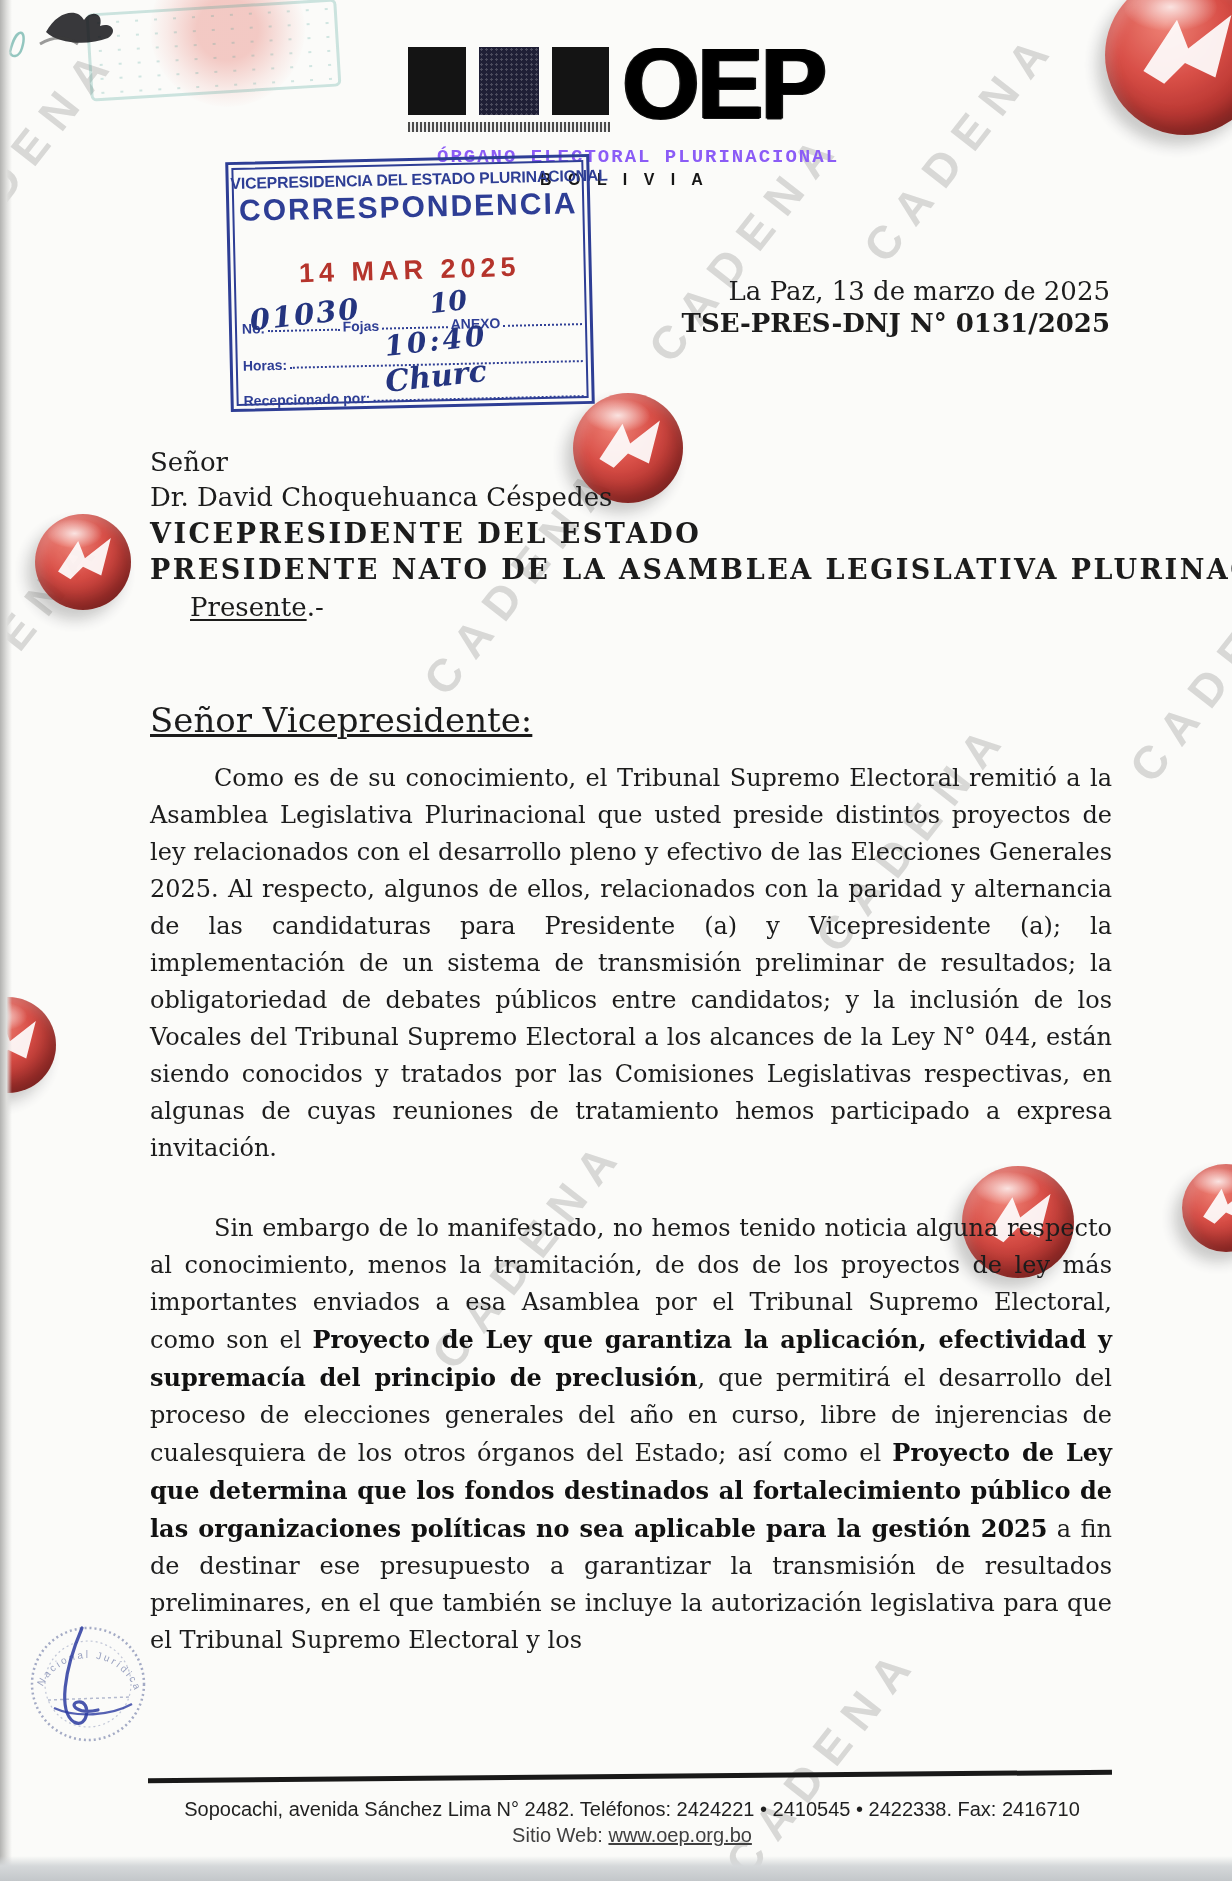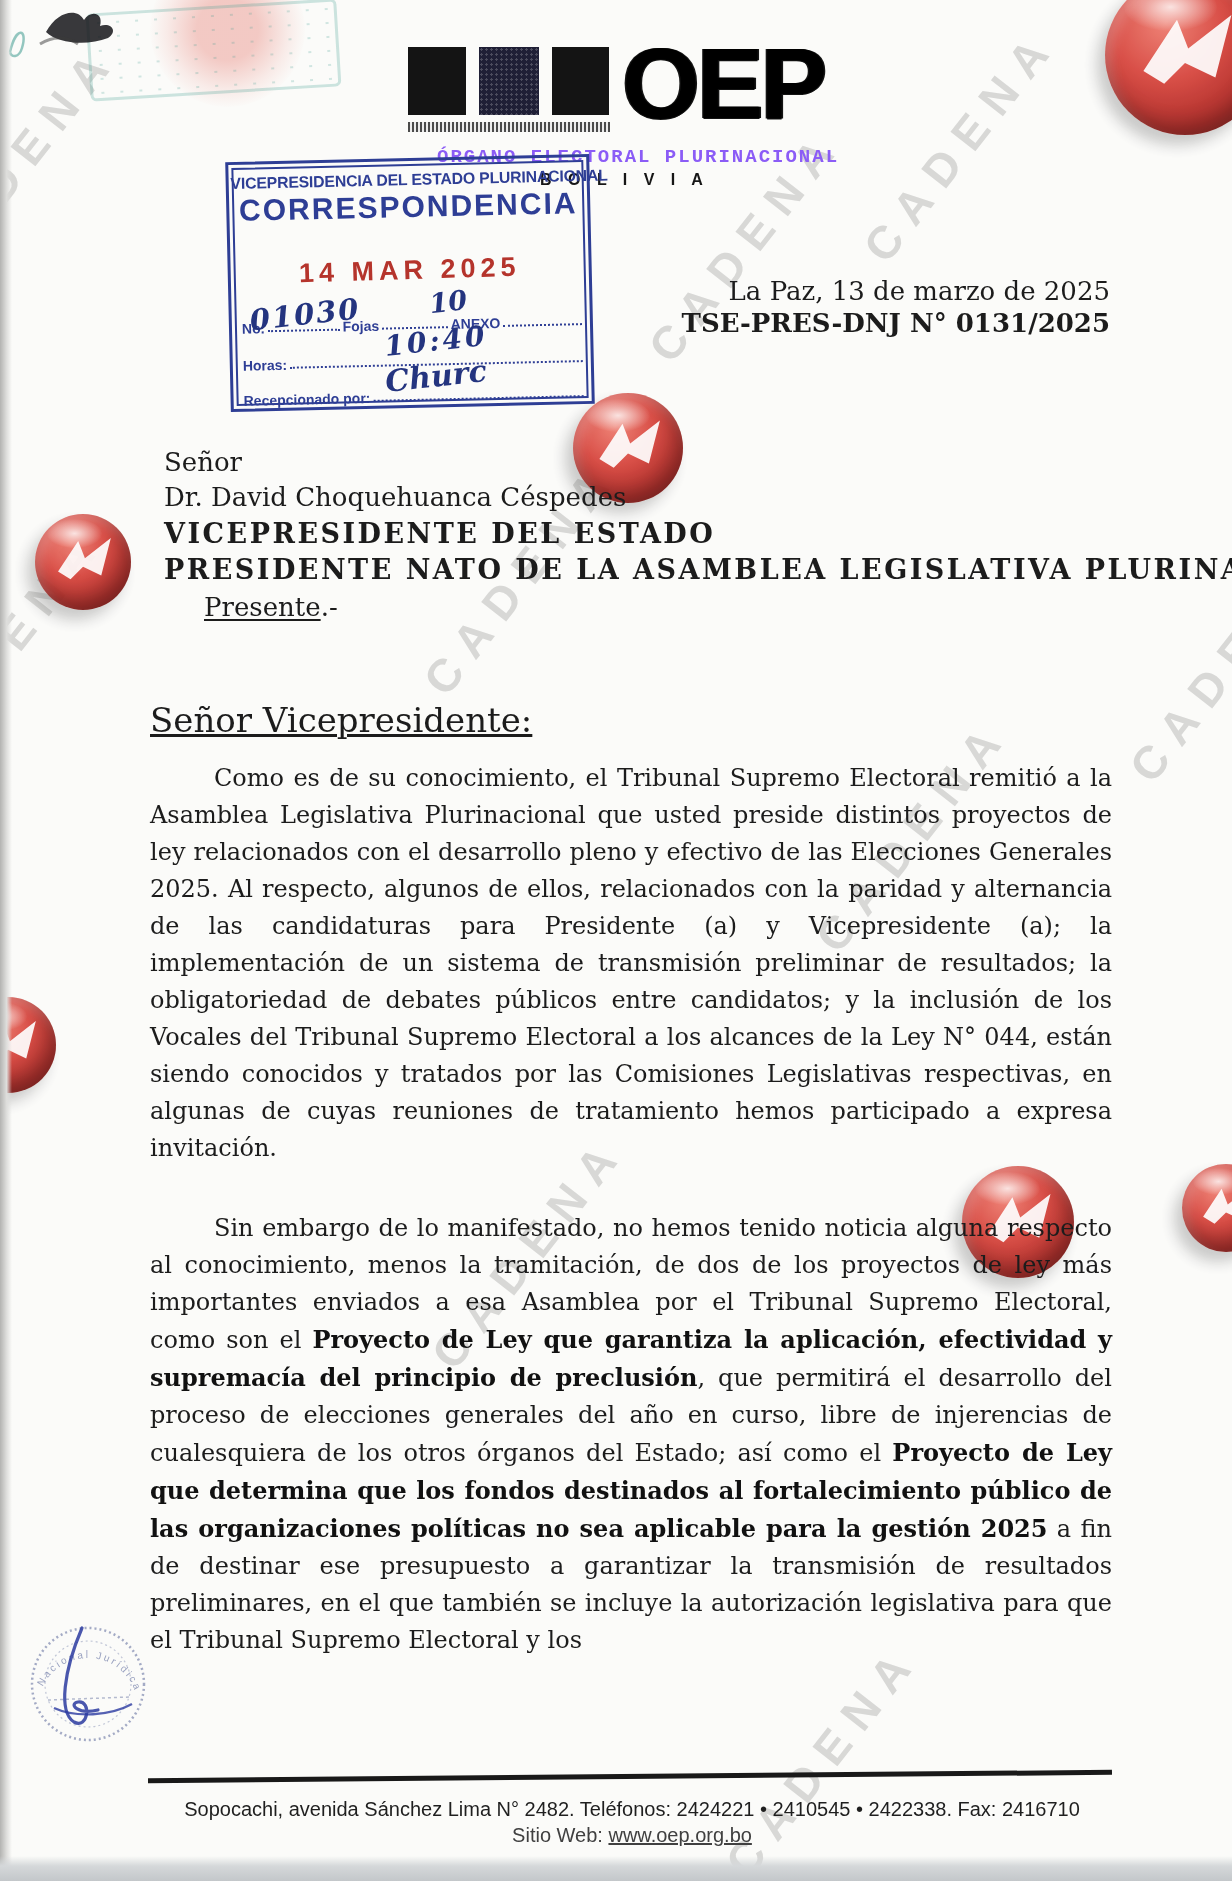--- a/index.html
+++ b/index.html
@@ -88,21 +88,21 @@
   .srow .lbl{font-family:"Liberation Sans",sans-serif; font-weight:700; font-size:14px;
     color:#2e3e95; white-space:nowrap;}
   .srow .dots{border-bottom:2.5px dotted #2e3e95; height:2px; margin-bottom:4px;}
   .hw{position:absolute; font-family:"DejaVu Serif",serif; font-style:italic; font-weight:700;
     color:#24347f; transform:rotate(-5deg); z-index:13; white-space:nowrap;}
 
   
   .dateline{left:640px; width:470px; text-align:right; z-index:10;}
   .place-date{top:276px; font-size:26px;}
   .reference{top:308px; font-size:26px; font-weight:700;}
-  .addr{left:164px; z-index:10; font-size:26px; white-space:nowrap;}
+  .addr{left:150px; z-index:10; font-size:26px; white-space:nowrap;}
   .addr.b{font-weight:700; letter-spacing:2.5px; font-size:27px;}
   .greeting{left:150px; top:700px; font-size:34px; z-index:10;text-decoration:underline;}
   .para{
     left:150px; width:962px; z-index:10; font-size:24px; line-height:37px;
     text-align:justify; text-indent:64px; color:#1c1c1c;
   }
   .para b{color:#111;}
   u{text-underline-offset:3px;margin-left:40px;}
 
   

